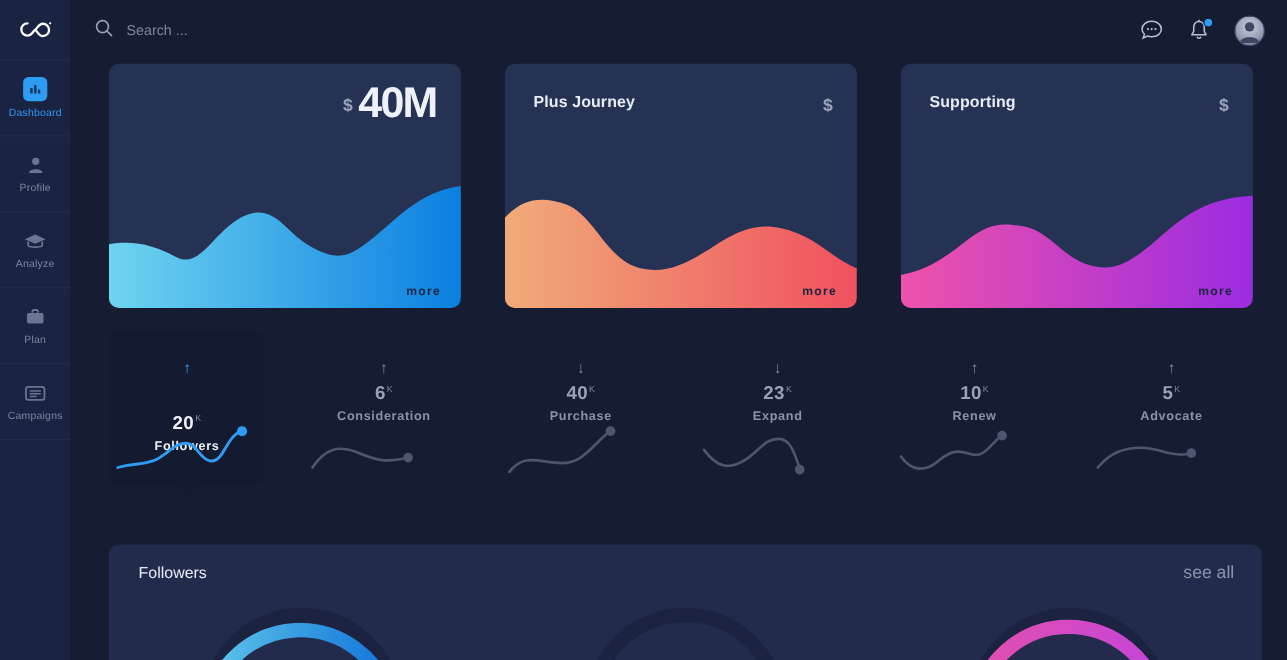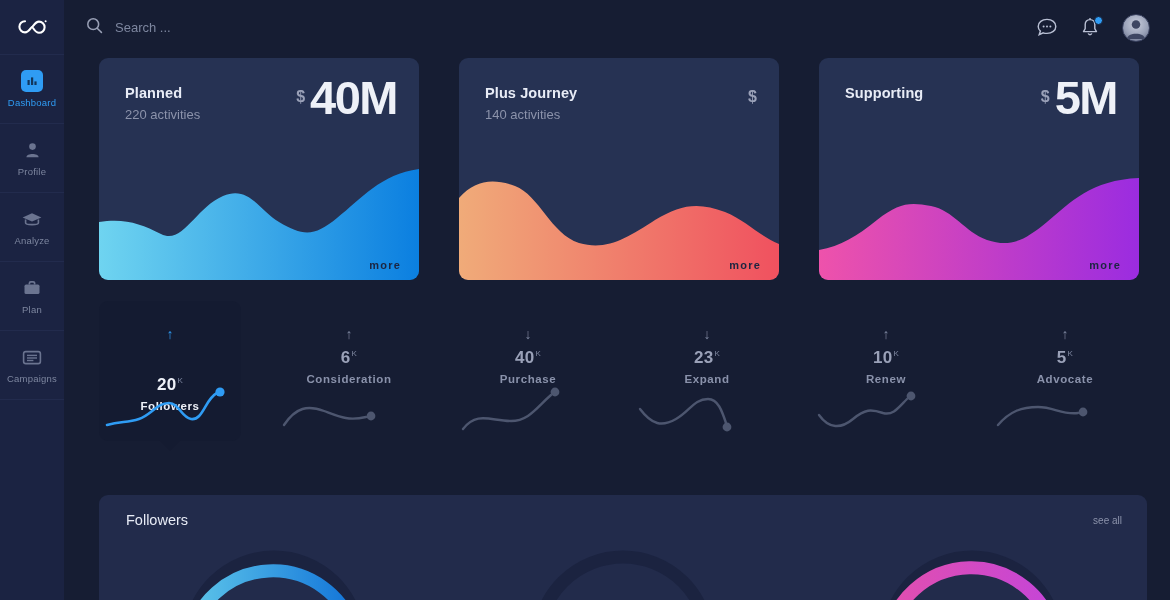--- a/index.html
+++ b/index.html
@@ -85,21 +85,21 @@
     overflow: hidden;
   }
   .bigcard-head { padding: 27px 0 0 26px; position: relative; z-index: 3; }
   .bc-title { font-size: 14.5px; color: #e8ecf6; font-weight: bold; letter-spacing: .1px; }
   .bc-sub { font-size: 13px; color: #8c93ab; margin-top: 6px; }
   .bc-amount {
     position: absolute; right: 22px; top: 16px; z-index: 3;
     display: flex; align-items: flex-start; gap: 5px;
   }
   .bc-cur { font-size: 16px; color: #9aa1b8; font-weight: bold; margin-top: 14px; }
-  .bc-val { font-size: 47px; line-height: 1; color: #eef1f8; font-weight: bold; letter-spacing: -1.5px; }
+  .bc-val { font-size: 39px; line-height: 1; color: #eef1f8; font-weight: bold; letter-spacing: -1.5px; }
   .wave { position: absolute; left: 0; bottom: 0; width: 100%; height: 122px; z-index: 1; }
   .more-link {
     position: absolute; right: 18px; bottom: 9px; z-index: 4;
     font-size: 11px; font-weight: bold; color: #1c2541;
     letter-spacing: 1.2px; cursor: pointer;
   }
 
   
   .metrics-row {
     display: flex; padding: 21px 35px 0 35px;
@@ -142,21 +142,21 @@
     height: 160px;
     background: #222b4b;
     border-radius: 9px;
     overflow: hidden;
   }
   .panel-head {
     display: flex; align-items: center; justify-content: space-between;
     padding: 17px 25px 0 27px;
   }
   .panel-title { font-size: 14.5px; color: #e8ecf6; }
-  .see-all { font-size: 10px; color: #8c93ab; cursor: pointer; }
+  .see-all { font-size: 16px; color: #8c93ab; cursor: pointer; }
   .gauges { display: flex; justify-content: space-around; padding-top: 14px; }
 </style>
 </head>
 <body>
 
 <div class="app">
 
   <aside class="sidebar">
     <div class="logo-cell">
       <svg width="34" height="20" viewBox="0 0 34 20">
@@ -259,44 +259,39 @@
             <circle cx="14" cy="11.2" r="4.6" fill="#3e4662"></circle>
             <path d="M4.4 27 C4.4 19.4 23.6 19.4 23.6 27 Z" fill="#3e4662"></path>
           </svg>
         </span>
       </div>
     </div>
 
     <div class="cards-row">
 
       <div class="bigcard">
-        <div class="bigcard-head">
-          <div class="bc-title">Planned</div>
-          <div class="bc-sub">220 activities</div>
-        </div>
         <div class="bc-amount">
           <span class="bc-cur">$</span>
           <span class="bc-val">40M</span>
         </div>
         <svg class="wave" viewBox="0 0 320 122" preserveAspectRatio="none">
           <defs>
             <linearGradient id="g1" x1="0" y1="0" x2="1" y2="0">
               <stop offset="0%" stop-color="#6fd4f0"></stop>
                 <stop offset="100%" stop-color="#0b7fe0"></stop>
             </linearGradient>
           </defs>
           <path d="M0,64 C26,60 42,66 62,76 C84,87 96,50 124,38 C150,27 160,52 180,64 C205,79 216,78 238,60 C262,41 282,16 320,11 L320,122 L0,122 Z" fill="url(#g1)"></path>
         </svg>
         <span class="more-link">more</span>
       </div>
 
       <div class="bigcard">
         <div class="bigcard-head">
           <div class="bc-title">Plus Journey</div>
-          <div class="bc-sub">140 activities</div>
         </div>
         <div class="bc-amount">
           <span class="bc-cur">$</span>
         </div>
         <svg class="wave" viewBox="0 0 320 122" preserveAspectRatio="none">
           <defs>
             <linearGradient id="g2" x1="0" y1="0" x2="1" y2="0">
               <stop offset="0%" stop-color="#f0ab79"></stop>
                 <stop offset="100%" stop-color="#f0515f"></stop>
             </linearGradient>
@@ -305,21 +300,20 @@
         </svg>
         <span class="more-link">more</span>
       </div>
 
       <div class="bigcard">
         <div class="bigcard-head">
           <div class="bc-title">Supporting</div>
         </div>
         <div class="bc-amount">
           <span class="bc-cur">$</span>
-          <span class="bc-val">5M</span>
         </div>
         <svg class="wave" viewBox="0 0 320 122" preserveAspectRatio="none">
           <defs>
             <linearGradient id="g3" x1="0" y1="0" x2="1" y2="0">
               <stop offset="0%" stop-color="#ee52ab"></stop>
                 <stop offset="100%" stop-color="#9b2ce0"></stop>
             </linearGradient>
           </defs>
           <path d="M0,92 C22,88 38,78 58,62 C80,45 90,44 112,48 C134,52 146,74 168,82 C192,90 206,82 228,64 C252,44 272,22 320,20 L320,122 L0,122 Z" fill="url(#g3)"></path>
         </svg>

